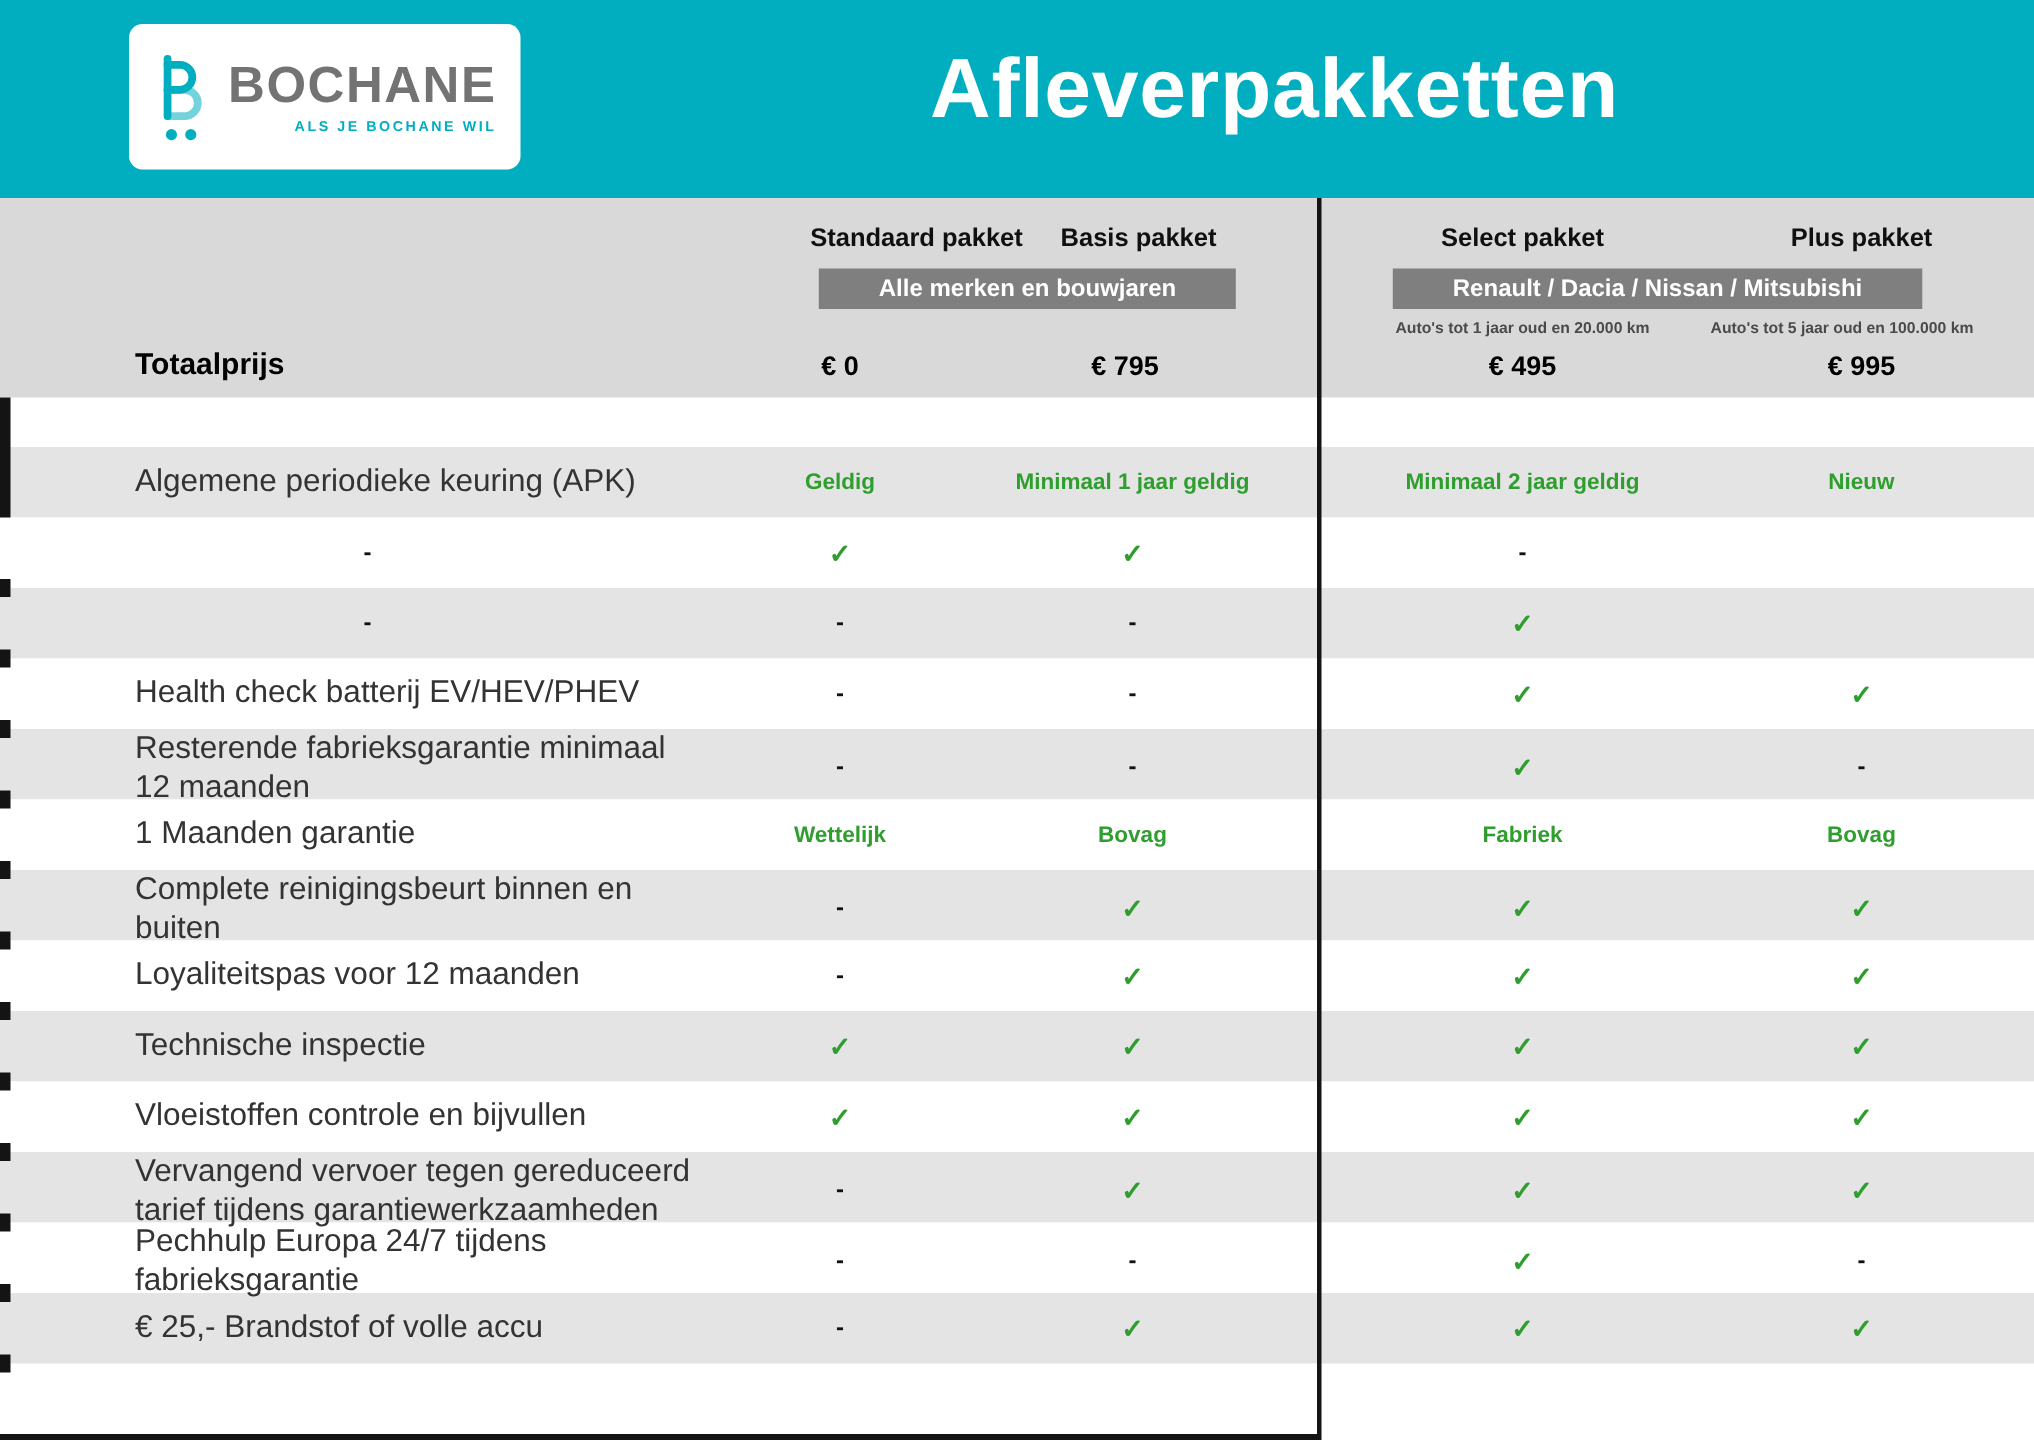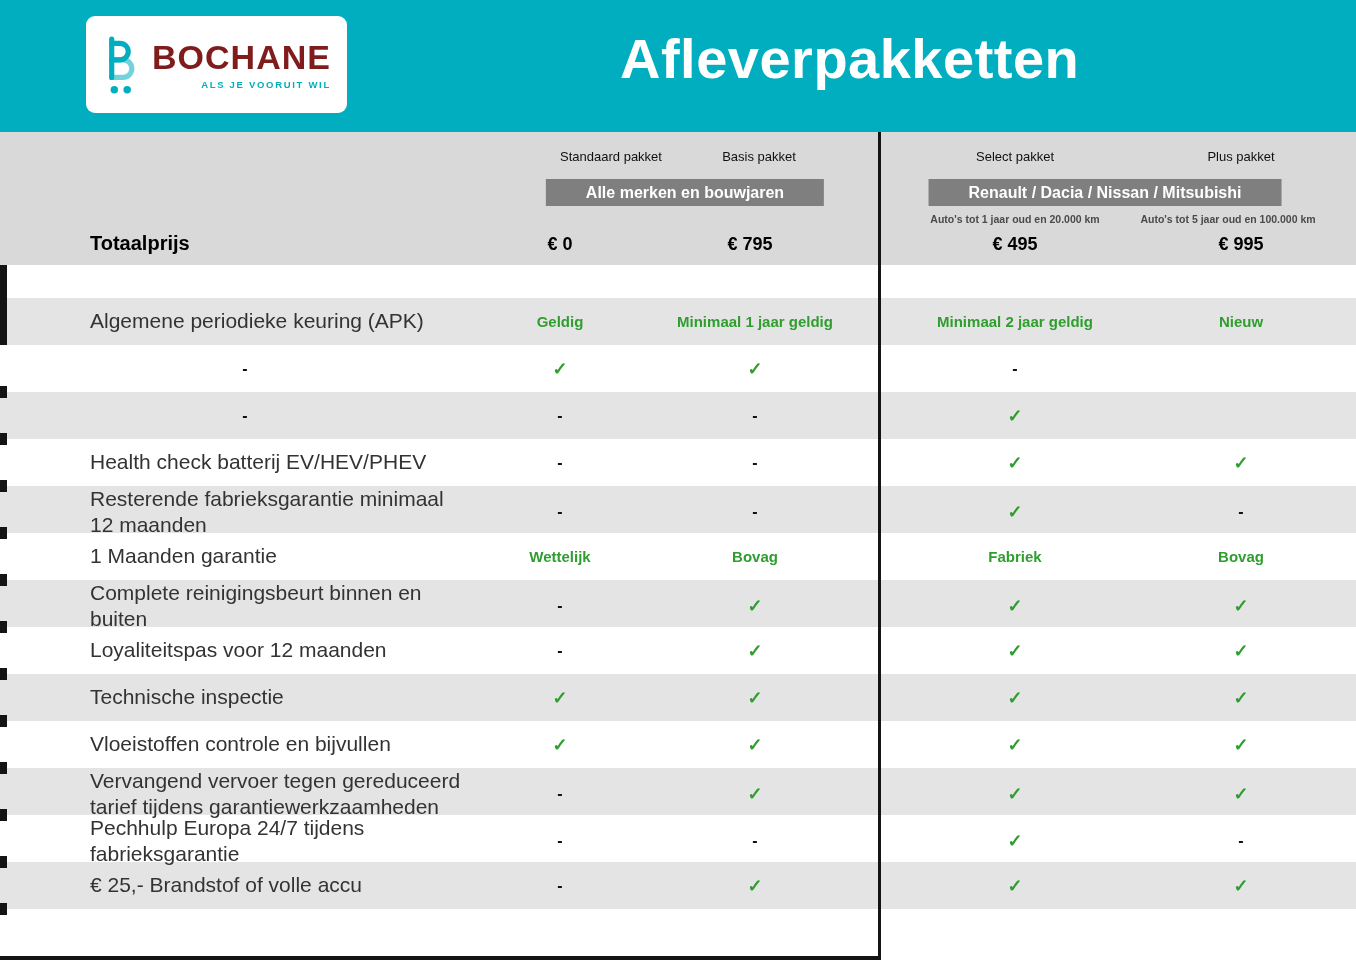--- a/index.html
+++ b/index.html
@@ -11,29 +11,29 @@
   }
   *{box-sizing:border-box;margin:0;padding:0}
   body{font-family:"Liberation Sans",sans-serif;background:#ffffff}
   .page{position:relative;width:1356px;height:960px;background:#ffffff;overflow:hidden}
 
   
   .topbar{position:relative;height:132px;background:var(--teal)}
   .logo-box{position:absolute;left:86px;top:16px;width:261px;height:97px;background:#ffffff;
             border-radius:9px;display:flex;align-items:center;justify-content:center;gap:12px}
   .logo-text{display:flex;flex-direction:column;align-items:flex-end}
-  .logo-word{font-size:34px;font-weight:bold;color:#7f1d1d;letter-spacing:1px;line-height:1}
+  .logo-word{font-size:34px;font-weight:bold;color:#737373;letter-spacing:1px;line-height:1}
   .logo-tag{font-size:9.5px;font-weight:bold;color:var(--teal);letter-spacing:1.7px;margin-top:5px}
   .title{position:absolute;left:620px;top:26px;width:550px;text-align:left;
          font-size:56px;font-weight:bold;color:#ffffff;letter-spacing:.5px}
 
   
   .col-header{position:relative;height:133px;background:var(--header-gray)}
   .ch-name{position:absolute;top:17px;transform:translateX(-50%);white-space:nowrap;
-           font-weight:normal;font-size:13px;color:#101010}
+           font-weight:bold;font-size:17px;color:#101010}
   .ch-name.n1{left:611px}.ch-name.n2{left:759px}.ch-name.n3{left:1015px}.ch-name.n4{left:1241px}
   .badge{position:absolute;top:47px;transform:translateX(-50%);white-space:nowrap;
          background:var(--badge-gray);color:#ffffff;font-weight:bold;font-size:16px;
          height:27px;line-height:27px;padding:0 40px;text-align:center}
   .badge.b1{left:685px}.badge.b2{left:1105px}
   .note{position:absolute;top:81px;transform:translateX(-50%);white-space:nowrap;
         font-size:10.5px;font-weight:bold;color:#4a4a4a}
   .note.m1{left:1015px}.note.m2{left:1228px}
   .pr-label{position:absolute;left:90px;top:100px;font-weight:bold;font-size:20px;color:#000}
   .pr-val{position:absolute;top:102px;transform:translateX(-50%);font-weight:bold;font-size:18px;color:#000;white-space:nowrap}
@@ -67,21 +67,21 @@
         <g fill="none" stroke="#00aebf" stroke-width="5" stroke-linecap="round" stroke-linejoin="round">
           <path d="M9 6 v37"></path>
           <path d="M9 10 h8 a8 8 0 0 1 0 16 h-8"></path>
           <path d="M9 26 h11 a8.5 8.5 0 0 1 0 17 h-11" opacity="0.55"></path>
         </g>
         <circle cx="11.5" cy="55" r="3.6" fill="#00aebf"></circle>
         <circle cx="24" cy="55" r="3.6" fill="#00aebf"></circle>
       </svg>
       <div class="logo-text">
         <span class="logo-word">BOCHANE</span>
-        <span class="logo-tag">ALS JE VOORUIT WIL</span>
+        <span class="logo-tag">ALS JE BOCHANE WIL</span>
       </div>
     </div>
     <h1 class="title">Afleverpakketten</h1>
   </header>
 
   <section class="col-header">
     <div class="ch-name n1">Standaard pakket</div>
     <div class="ch-name n2">Basis pakket</div>
     <div class="ch-name n3">Select pakket</div>
     <div class="ch-name n4">Plus pakket</div>

